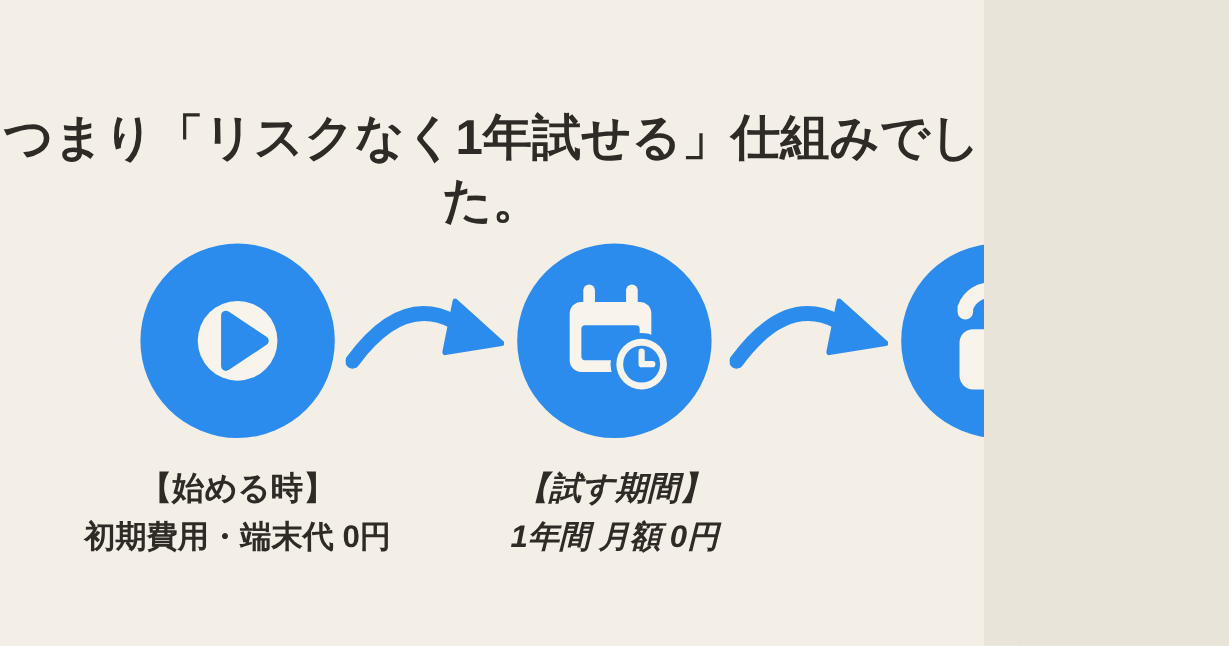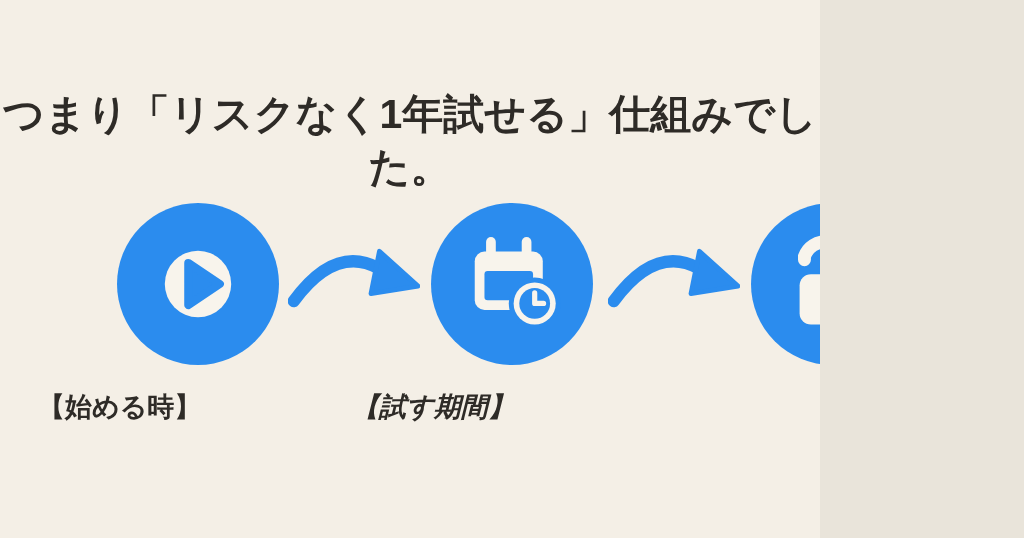--- a/index.html
+++ b/index.html
@@ -24,21 +24,21 @@
     font-size: 41px;
     line-height: 1.3;
     font-weight: 800;
     color: var(--text, #2e2b27);
     letter-spacing: 0px;
   }
   .step {
     position: absolute;
     top: 203px;
     width: 320px;
-    text-align: left;
+    text-align: center;
   }
   .step-start  { left: 38px; }
   .step-trial  { left: 352px; font-style: italic; }
   .step-quit   { left: 672px; }
   .circle {
     width: 162px;
     height: 162px;
     border-radius: 50%;
     background: var(--accent, #2b8cee);
     margin: 0 auto;
@@ -83,20 +83,21 @@
   <h1 class="title">つまり「リスクなく1年試せる」仕組みでした。</h1>
 
   <div class="step step-start">
     <div class="circle">
       <svg viewBox="0 0 100 100" aria-hidden="true">
         <circle class="fill-light" cx="50" cy="50" r="20.5"></circle>
         <path class="fill-accent stroke-accent" d="M44,37 L63.5,50 L44,63 Z" stroke-width="5" stroke-linejoin="round"></path>
       </svg>
     </div>
     <div class="step-heading">【始める時】</div>
+    <div class="step-detail">初期費用・端末代 0円</div>
   </div>
 
   <div class="arrow arrow-1">
     <svg viewBox="0 0 140 85" aria-hidden="true">
       <path class="stroke-accent" fill="none" d="M6,66 Q50,6 96,31" stroke-width="13" stroke-linecap="round"></path>
       <polygon class="fill-accent stroke-accent" points="97,13 138,50 88,58" stroke-width="5" stroke-linejoin="round"></polygon>
     </svg>
   </div>
 
   <div class="step step-trial">
@@ -106,20 +107,21 @@
         <line class="stroke-light" x1="59" y1="24" x2="59" y2="35" stroke-width="6" stroke-linecap="round"></line>
         <rect class="fill-light" x="27" y="30" width="42" height="36" rx="6"></rect>
         <rect class="fill-accent" x="33" y="42" width="30" height="18" rx="2"></rect>
         <circle class="fill-accent" cx="64" cy="62" r="16"></circle>
         <circle class="fill-light" cx="64" cy="62" r="13"></circle>
         <circle class="fill-accent" cx="64" cy="62" r="9.5"></circle>
         <path class="stroke-light" fill="none" d="M64,62 L64,55.5 M64,62 L69.5,62" stroke-width="3.2" stroke-linecap="round"></path>
       </svg>
     </div>
     <div class="step-heading">【試す期間】</div>
+    <div class="step-detail">1年間 月額 0円</div>
   </div>
 
   <div class="arrow arrow-2">
     <svg viewBox="0 0 140 85" aria-hidden="true">
       <path class="stroke-accent" fill="none" d="M6,66 Q50,6 96,31" stroke-width="13" stroke-linecap="round"></path>
       <polygon class="fill-accent stroke-accent" points="97,13 138,50 88,58" stroke-width="5" stroke-linejoin="round"></polygon>
     </svg>
   </div>
 
   <div class="step step-quit">

